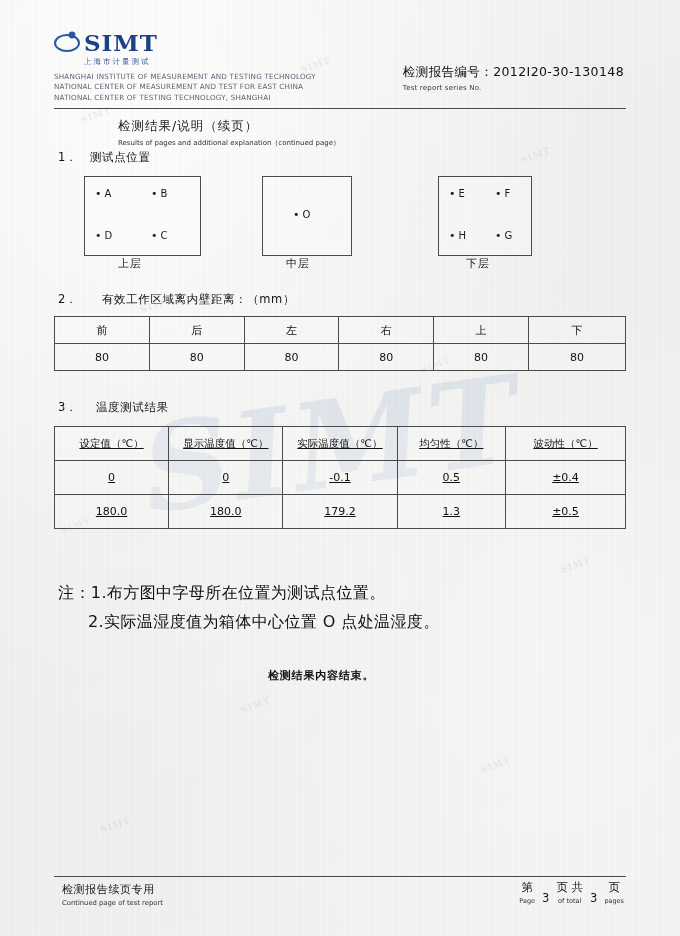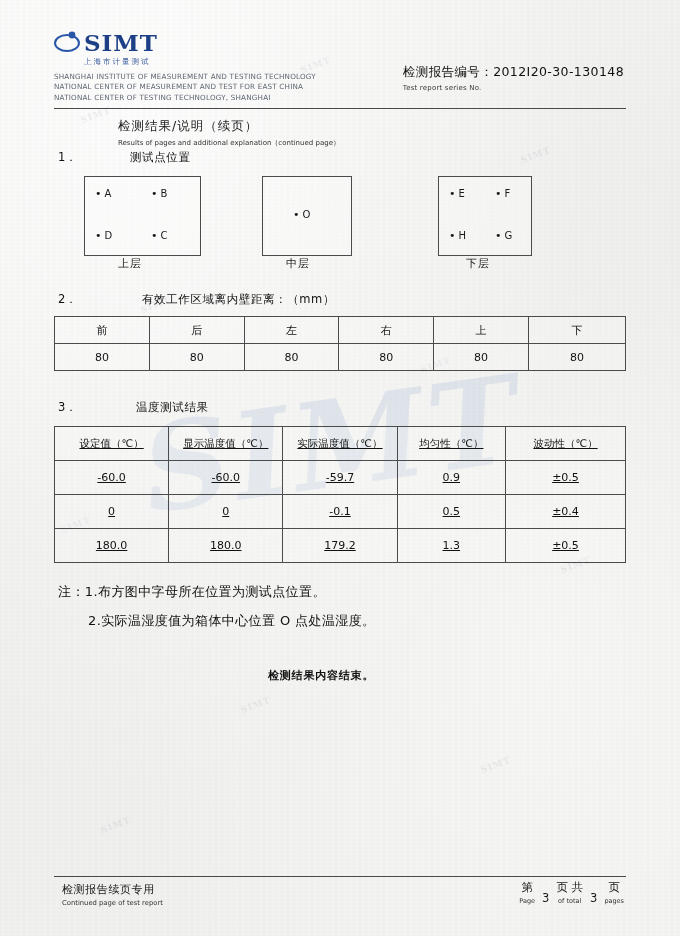--- a/index.html
+++ b/index.html
@@ -152,21 +152,20 @@
   .item-no {
     position: absolute;
     font-size: 11.5px;
     color: #111;
   }
   .item-label {
     position: absolute;
     font-size: 11.5px;
     color: #111;
     letter-spacing: 0.6px;
-    margin-left: 40px;
   }
 
   
   .layer-box {
     position: absolute;
     border: 1px solid #4b4b4b;
     background: rgba(255,255,255,0.25);
   }
   .pt {
     position: absolute;
@@ -200,21 +199,21 @@
   }
   #dist-table { left: 54px; top: 316px; width: 572px; }
   #dist-table td { height: 26px; }
   #temp-table { left: 54px; top: 426px; width: 572px; }
   #temp-table td { height: 33px; text-decoration: underline; }
   #temp-table tr:first-child td { font-size: 10.5px; }
 
   
   .note {
     position: absolute;
-    font-size: 13px;
+    font-size: 16px;
     letter-spacing: 0.4px;
     color: #111;
   }
   .note-end {
     position: absolute;
     font-size: 11px;
     letter-spacing: 0.8px;
     color: #111;
   }
 
@@ -359,27 +358,20 @@
   <div class="item-label" style="left:96px; top:400px;">温度测试结果</div>
 
   <table id="temp-table">
     <tbody>
         <tr>
       <td style="width:20%">设定值（℃）</td>
       <td style="width:20%">显示温度值（℃）</td>
       <td style="width:20%">实际温度值（℃）</td>
       <td style="width:19%">均匀性（℃）</td>
       <td style="width:21%">波动性（℃）</td>
-    </tr>
-    <tr>
-      <td>-60.0</td>
-      <td>-60.0</td>
-      <td>-59.7</td>
-      <td>0.9</td>
-      <td>±0.5</td>
     </tr>
     <tr>
       <td>0</td>
       <td>0</td>
       <td>-0.1</td>
       <td>0.5</td>
       <td>±0.4</td>
     </tr>
     <tr>
       <td>180.0</td>

